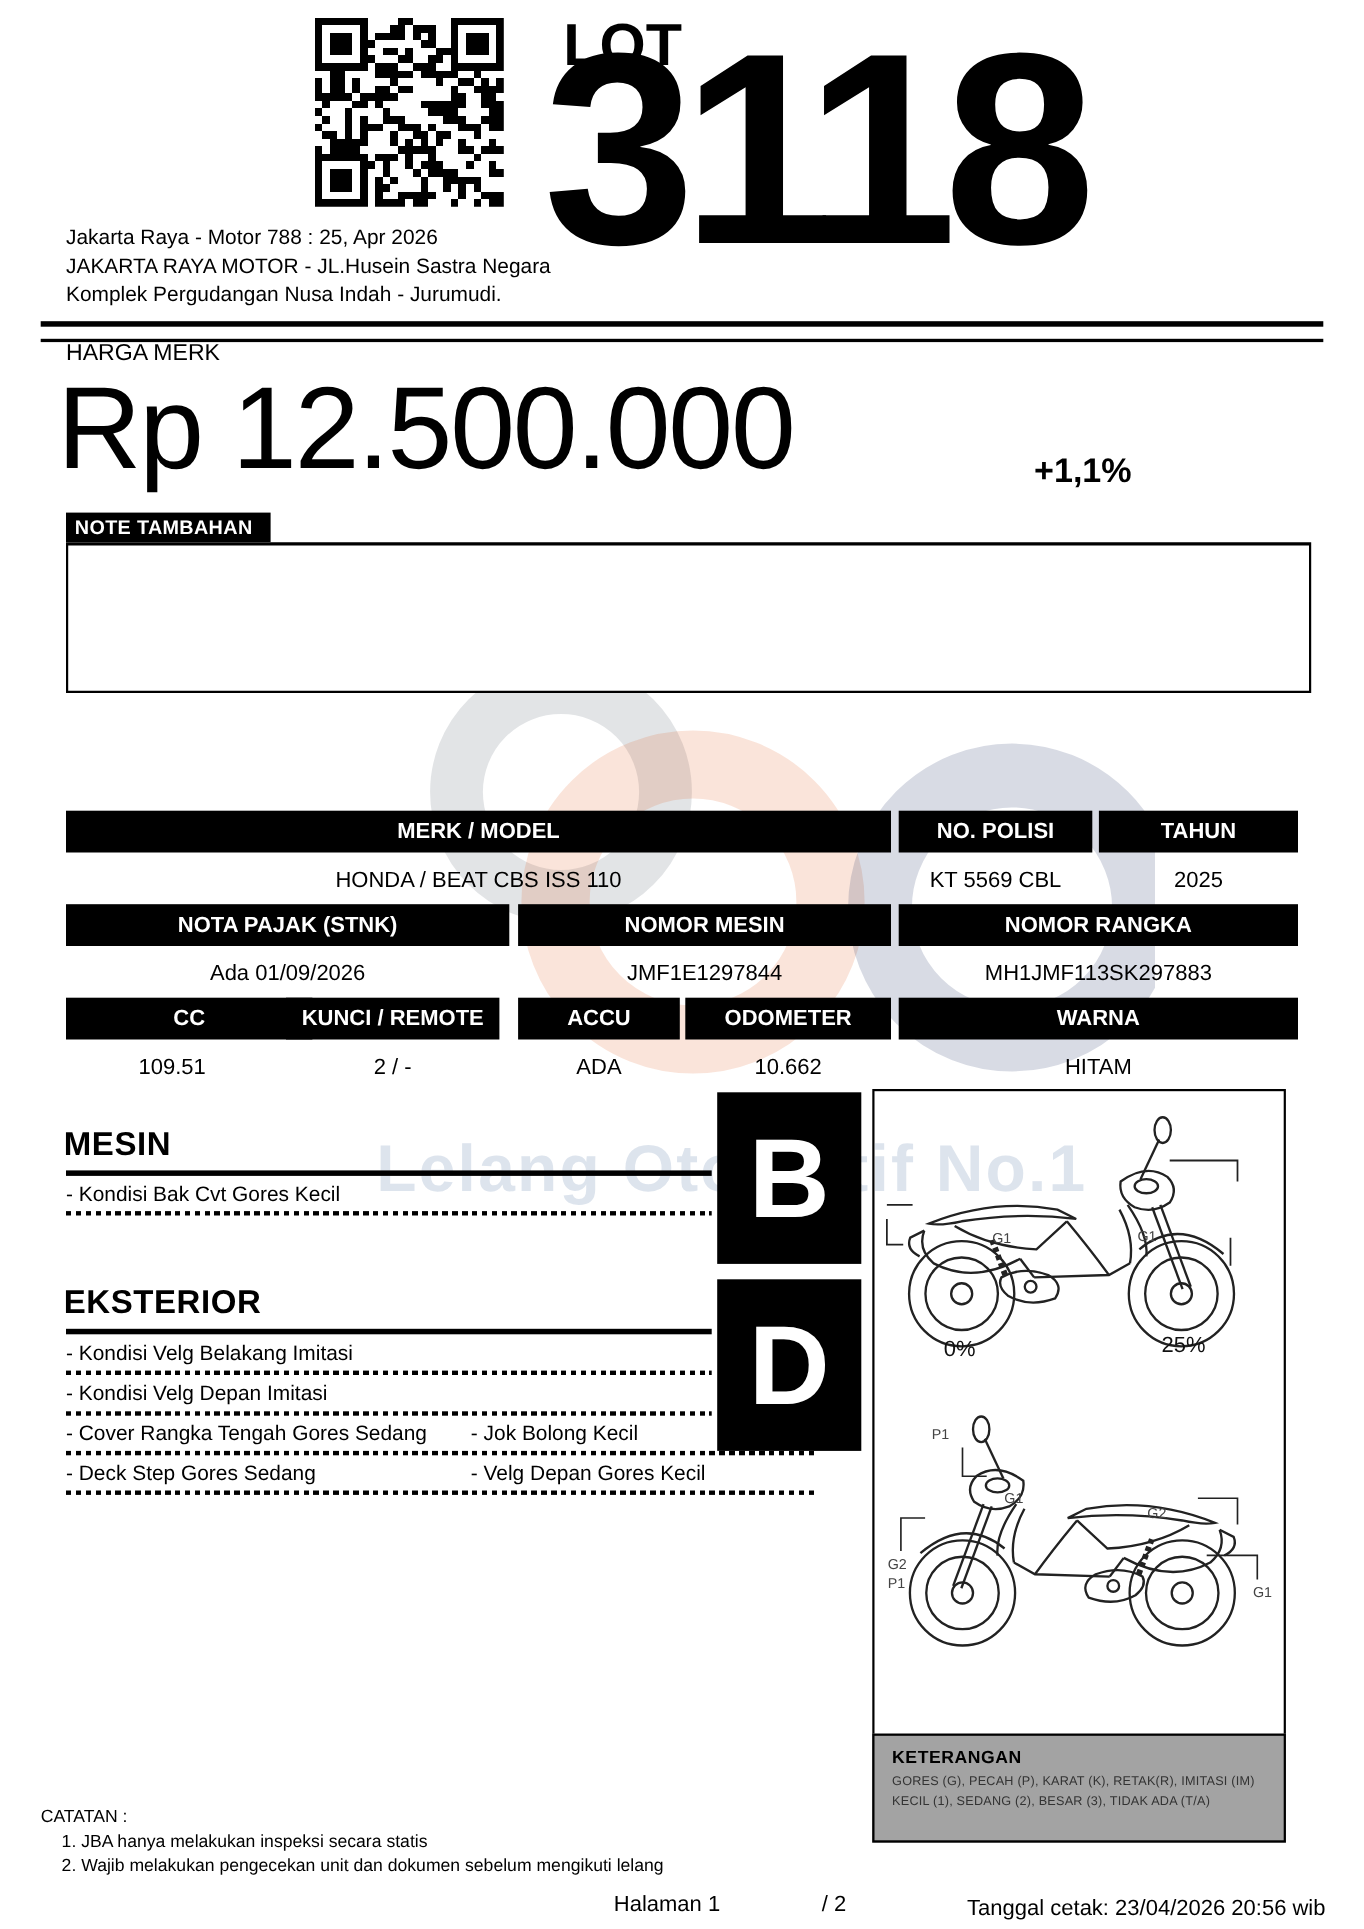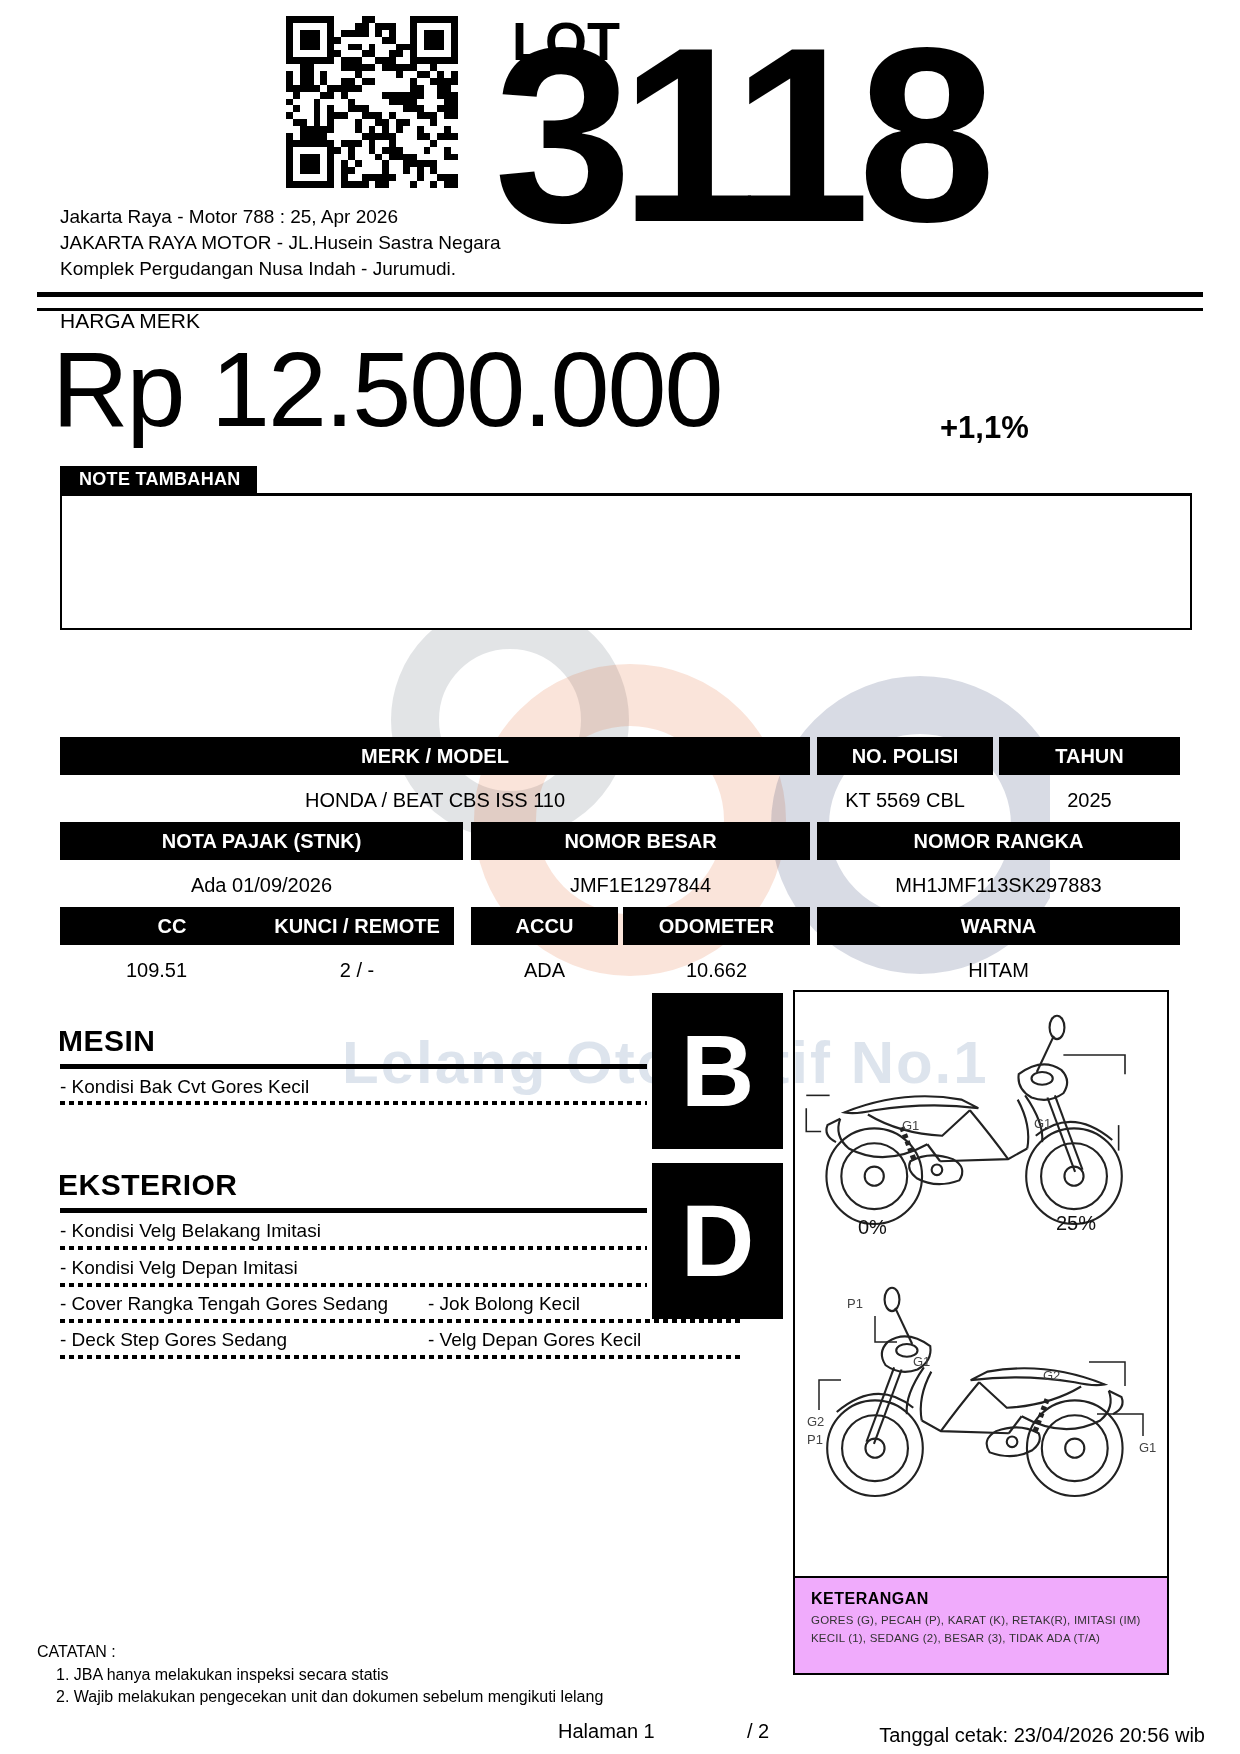--- a/index.html
+++ b/index.html
@@ -33,21 +33,21 @@
 
   .harga-label{position:absolute;left:60px;top:309px;font-size:21px;}
   .harga-amount{
     position:absolute;left:52px;top:336px;font-size:106px;font-weight:400;
     letter-spacing:-2px;line-height:1.0;white-space:nowrap;
   }
   .harga-change{position:absolute;left:940px;top:410px;font-size:31px;font-weight:bold;}
 
   .note-tab{
     position:absolute;left:60px;top:466px;width:178px;height:27px;background:#000;color:#fff;
-    font-size:18px;font-weight:bold;line-height:27px;padding-left:19px;letter-spacing:0.3px;
+    font-size:18px;font-weight:bold;line-height:27px;padding-left:8px;letter-spacing:0.3px;
   }
   .note-box{
     position:absolute;left:60px;top:493px;width:1116px;height:120px;
     border:2px solid #000;border-top:3px solid #000;background:#fff;z-index:1;
     font-size:18px;padding:6px;
   }
 
   
   .th{
     position:absolute;height:38px;background:#000;color:#fff;
@@ -77,21 +77,21 @@
   .panel{
     position:absolute;left:793px;top:990px;width:372px;height:681px;
     border:2px solid #000;background:transparent;z-index:1;
   }
   .bike{position:absolute;}
   .bike svg{position:absolute;left:0;top:0;}
   .dlabel{position:absolute;font-size:13px;color:#444;white-space:nowrap;}
   .dlabel.dark{color:#111;font-size:20px;}
   .keterangan{
     position:absolute;left:-2px;right:-2px;bottom:-2px;height:99px;
-    border:2px solid #000;background:#f0abfc;padding:12px 0 0 16px;box-sizing:border-box;
+    border:2px solid #000;background:#a3a3a3;padding:12px 0 0 16px;box-sizing:border-box;
   }
   .ket-title{font-size:16px;font-weight:bold;letter-spacing:0.5px;}
   .ket-line{font-size:11.5px;color:#333;margin-top:6px;letter-spacing:0.2px;}
 
   
   .foot{position:absolute;font-size:16px;z-index:1;}
   .foot-page{position:absolute;font-size:20px;z-index:1;}
 </style>
 </head>
 <body>
@@ -446,21 +446,21 @@
   <div class="note-box"></div>
 
   <div class="th" style="left:60px;top:737px;width:750px;">MERK / MODEL</div>
   <div class="th" style="left:817px;top:737px;width:176px;">NO. POLISI</div>
   <div class="th" style="left:999px;top:737px;width:181px;">TAHUN</div>
   <div class="tv" style="left:60px;top:780px;width:750px;">HONDA / BEAT CBS ISS 110</div>
   <div class="tv" style="left:817px;top:780px;width:176px;">KT 5569 CBL</div>
   <div class="tv" style="left:999px;top:780px;width:181px;">2025</div>
 
   <div class="th" style="left:60px;top:822px;width:403px;">NOTA PAJAK (STNK)</div>
-  <div class="th" style="left:471px;top:822px;width:339px;">NOMOR BESAR</div>
+  <div class="th" style="left:471px;top:822px;width:339px;">NOMOR MESIN</div>
   <div class="th" style="left:817px;top:822px;width:363px;">NOMOR RANGKA</div>
   <div class="tv" style="left:60px;top:865px;width:403px;">Ada 01/09/2026</div>
   <div class="tv" style="left:471px;top:865px;width:339px;">JMF1E1297844</div>
   <div class="tv" style="left:817px;top:865px;width:363px;">MH1JMF113SK297883</div>
 
   <div class="th" style="left:60px;top:907px;width:224px;">CC</div>
   <div class="th" style="left:260px;top:907px;width:194px;">KUNCI / REMOTE</div>
   <div class="th" style="left:471px;top:907px;width:147px;">ACCU</div>
   <div class="th" style="left:623px;top:907px;width:187px;">ODOMETER</div>
   <div class="th" style="left:817px;top:907px;width:363px;">WARNA</div>

